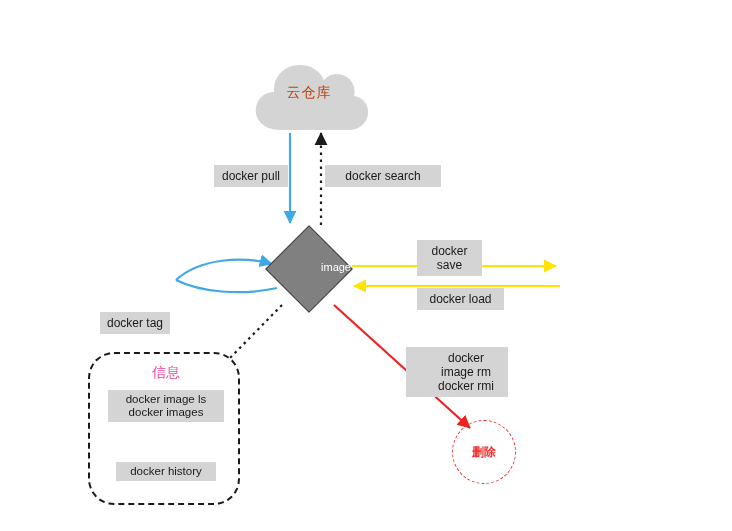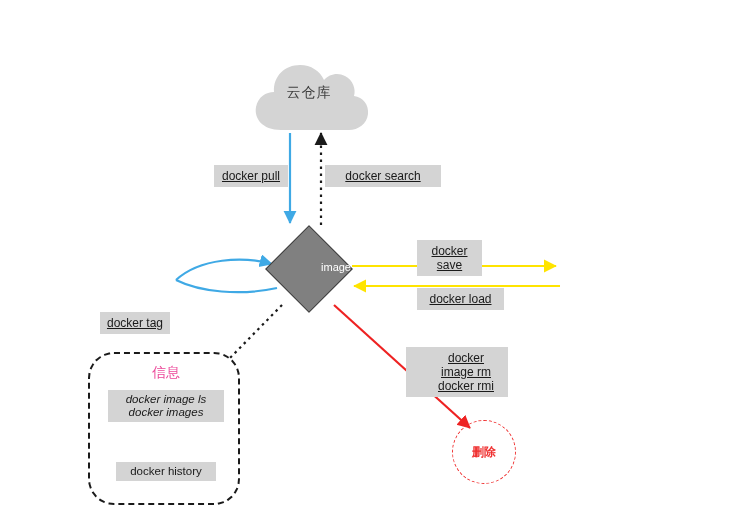--- a/index.html
+++ b/index.html
@@ -36,21 +36,21 @@
     width: 108px;
     height: 70px;
   }
   .cloud .cloud-label {
     position: absolute;
     left: 0;
     top: 22px;
     width: 108px;
     text-align: center;
     font-size: 14px;
-    color: #404040;
+    color: #c2410c;
     z-index: 3;
     letter-spacing: 1px;
   }
   
   .diamond {
     left: 265px;
     top: 225px;
     width: 86px;
     height: 86px;
   }
@@ -124,36 +124,35 @@
     position: absolute;
     background: #d4d4d4;
     color: #1a1a1a;
     font-size: 11.5px;
     line-height: 13px;
     text-align: center;
     padding: 3px 5px;
     box-sizing: border-box;
     white-space: pre-line;
   }
-  .infobox .cmd1 { left: 18px; top: 36px;  width: 116px; font-style: italic; }
+  .infobox .cmd1 { left: 18px; top: 36px;  width: 116px; }
   .infobox .cmd2 { left: 1px;  top: 72px;  width: 150px; }
   .infobox .cmd3 { left: 26px; top: 108px; width: 100px; }
 
   
   .elabel {
     position: absolute;
     background: #d4d4d4;
     color: #1a1a1a;
     font-size: 12px;
     line-height: 14px;
     text-align: center;
     padding: 4px 6px;
     box-sizing: border-box;
     white-space: pre-line;
-    text-decoration: underline;
   }
   .lbl-pull   { left: 214px; top: 165px; width: 74px; }
   .lbl-search { left: 325px; top: 165px; width: 116px; }
   .lbl-tag    { left: 100px; top: 264px; width: 70px; margin-top: 48px; }
   .lbl-save   { left: 417px; top: 240px; width: 65px; }
   .lbl-load   { left: 417px; top: 288px; width: 87px; }
   .lbl-rm     { left: 406px; top: 347px; width: 102px; padding-left: 24px; }
 </style>
 </head>
 <body>

